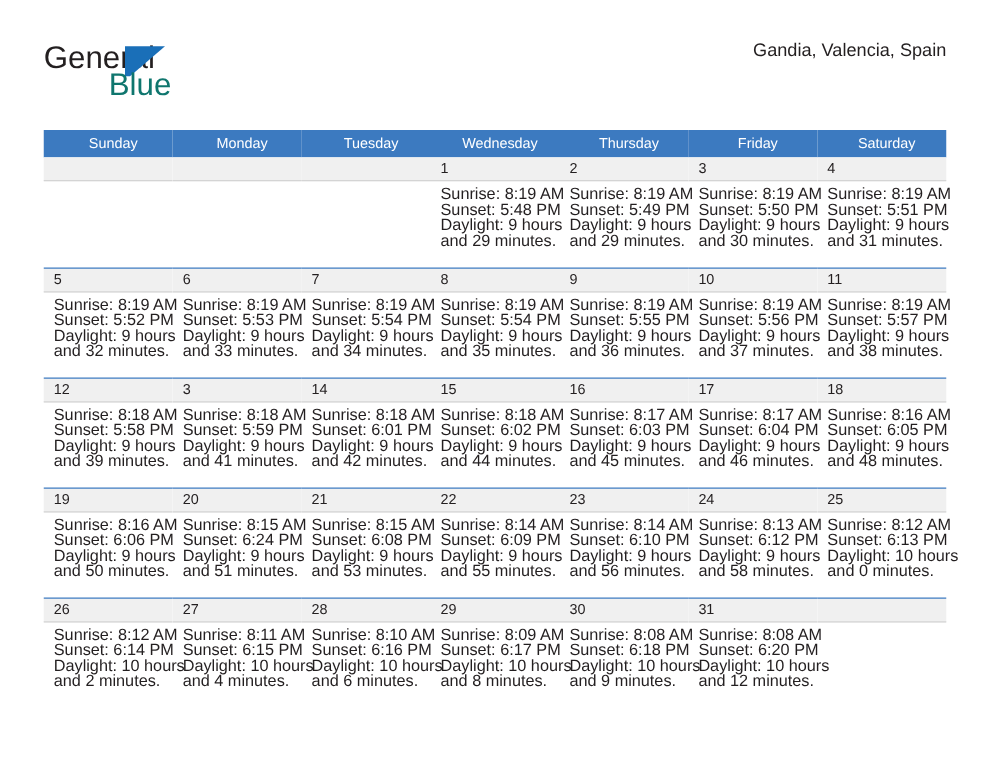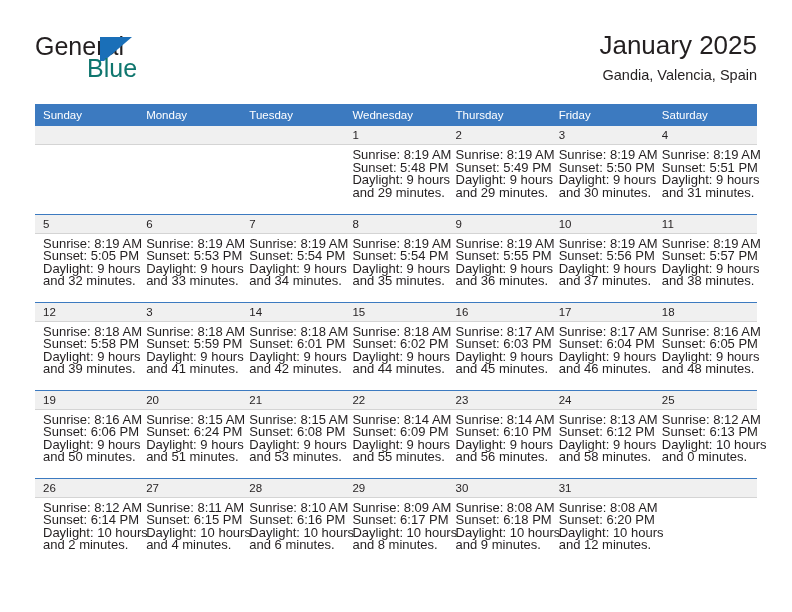--- a/index.html
+++ b/index.html
@@ -110,21 +110,21 @@
   table.cal {
     border-collapse: collapse;
     table-layout: fixed;
     width: 722px;
   }
   table.cal th {
     background: #3c7ac0;
     color: #ffffff;
     font-weight: normal;
     font-size: 11.5px;
-    text-align: left;
+    text-align: center;
     padding: 5px 0 5px 8px;
     height: 18px;
     box-sizing: border-box;
     width: 103.14px;
   }
   td.day {
     vertical-align: top;
     padding: 0;
     border-top: 1.4px solid #3c7ac0;
     height: 88px;
@@ -168,21 +168,20 @@
     <div class="logo">
       <span class="logo-general">General</span>
       <span class="logo-mark">
         <span class="bar"></span>
         <span class="tri"></span>
       </span>
       <span class="logo-blue">Blue</span>
     </div>
 
     <div class="title-block">
-      <div class="cal-title">January 2025</div>
       <div class="cal-subtitle">Gandia, Valencia, Spain</div>
     </div>
 
   </div>
 
   <div class="calendar">
     <table class="cal">
       <thead>
         <tr id="hdr-row">
             <th>Sunday</th>
@@ -240,21 +239,21 @@
                 <div>Daylight: 9 hours</div>
                 <div>and 31 minutes.</div>
               </div>
             </td>
           </tr>
           <tr class="week">
             <td class="day">
               <div class="daynum-band">5</div>
               <div class="day-info">
                 <div>Sunrise: 8:19 AM</div>
-                <div>Sunset: 5:05 PM</div>
+                <div>Sunset: 5:52 PM</div>
                 <div>Daylight: 9 hours</div>
                 <div>and 32 minutes.</div>
               </div>
             </td>
             <td class="day">
               <div class="daynum-band">6</div>
               <div class="day-info">
                 <div>Sunrise: 8:19 AM</div>
                 <div>Sunset: 5:53 PM</div>
                 <div>Daylight: 9 hours</div>

